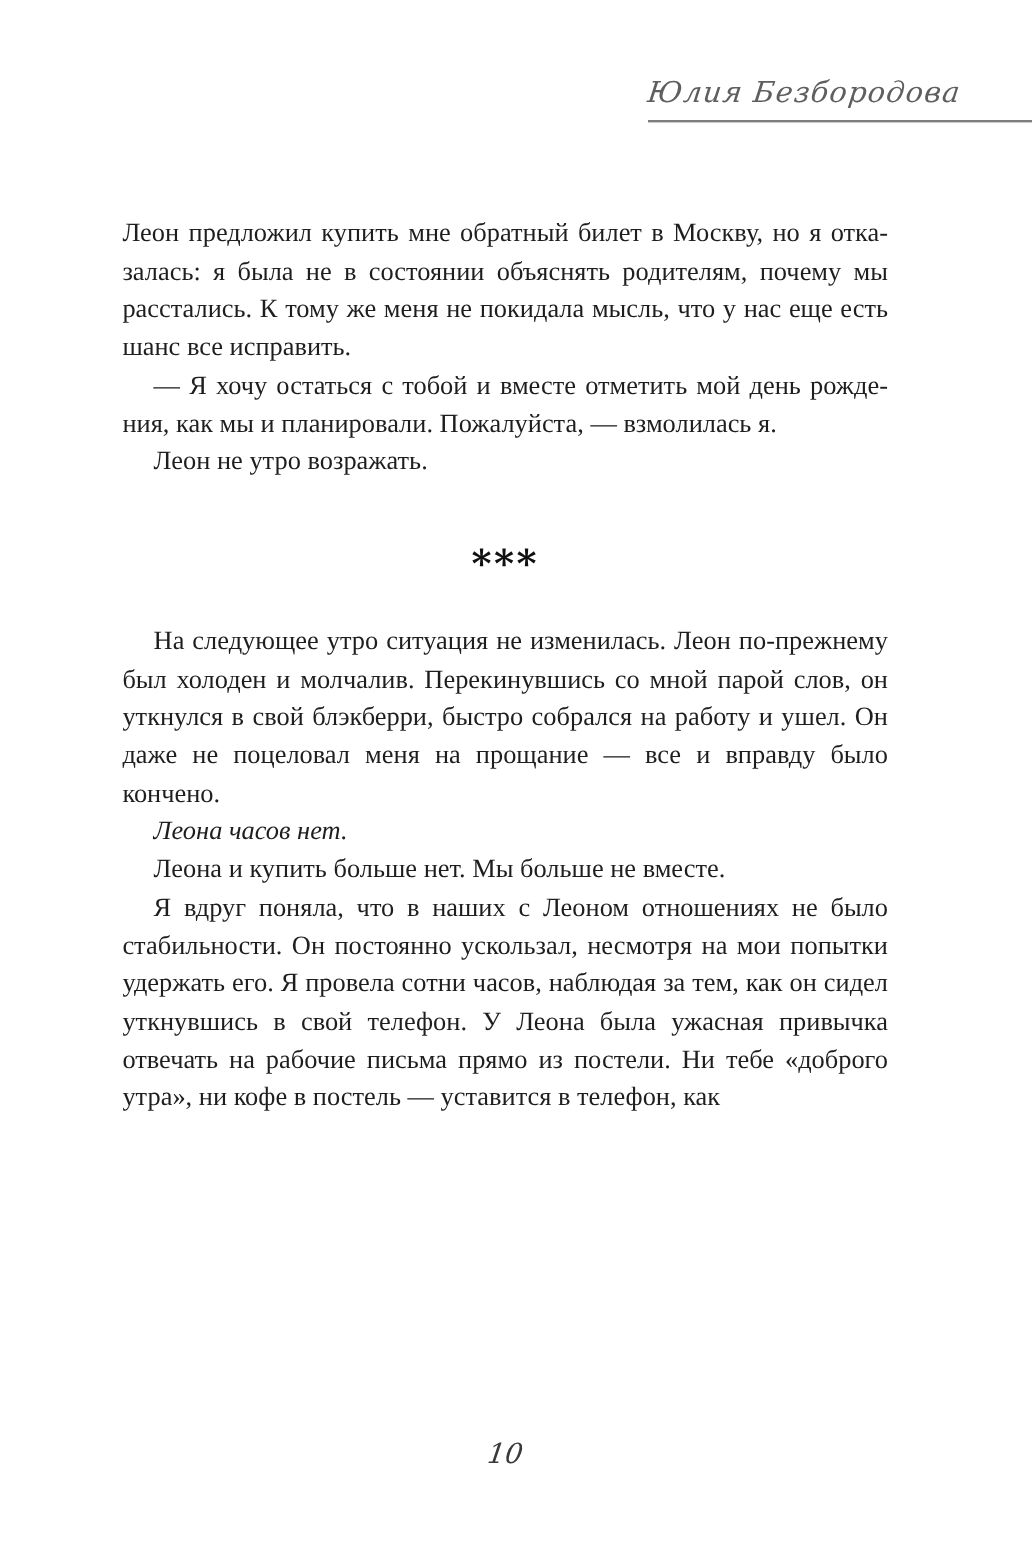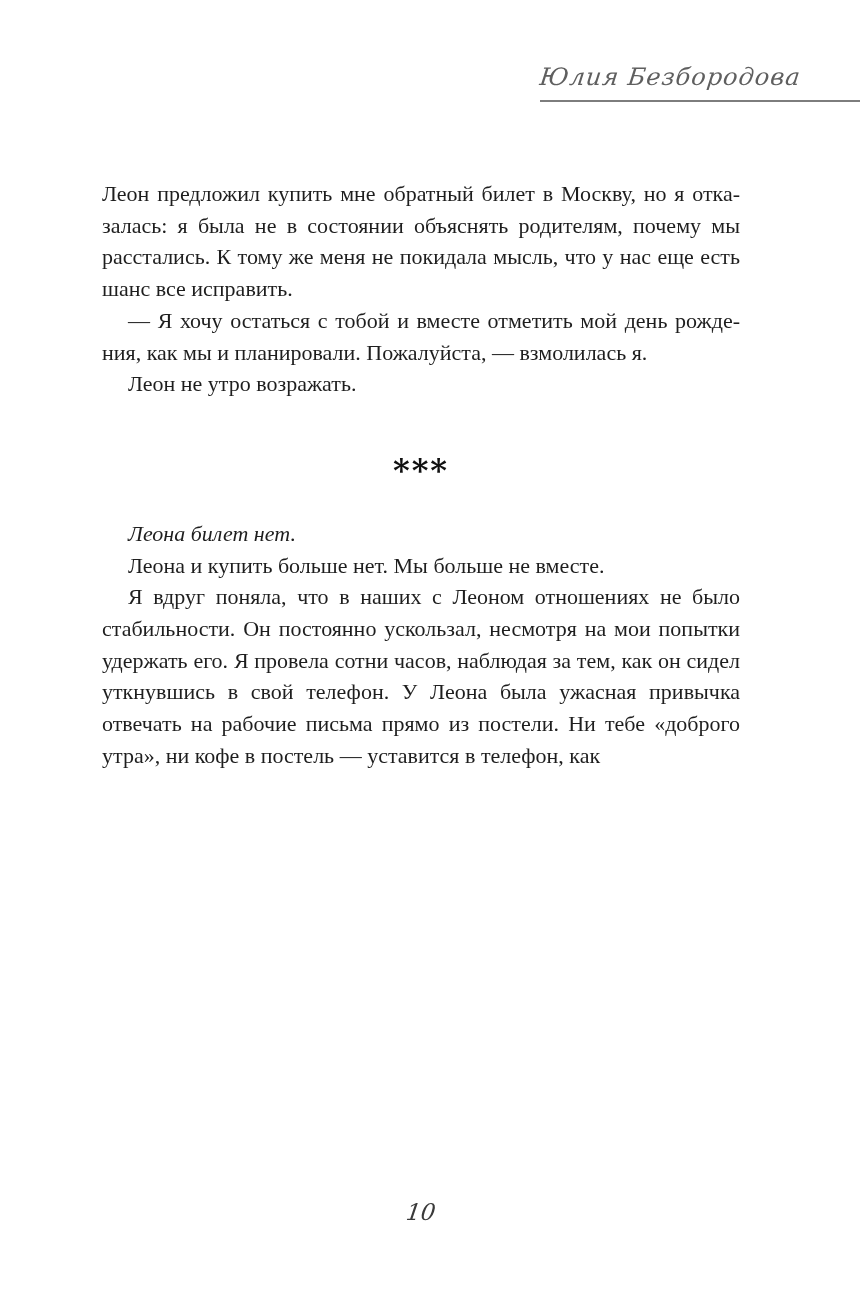--- a/index.html
+++ b/index.html
@@ -80,20 +80,21 @@
 
   <div class="header-rule"></div>
 
   <div class="body-text">
     <p class="no-indent">Леон предложил купить мне обратный билет в Москву, но я отка­залась: я была не в состоянии объяснять родителям, почему мы расстались. К тому же меня не покидала мысль, что у нас еще есть шанс все исправить.</p>
     <p>— Я хочу остаться с тобой и вместе отметить мой день рожде­ния, как мы и планировали. Пожалуйста, — взмолилась я.</p>
     <p>Леон не утро возражать.</p>
 
     <div class="divider">***</div>
 
-    <p class="italic">Леона билет нет.</p>
+    <p>На следующее утро ситуация не изменилась. Леон по-преж­нему был холоден и молчалив. Перекинувшись со мной парой слов, он уткнулся в свой блэкберри, быстро собрался на работу и ушел. Он даже не поцеловал меня на прощание — все и вправду было кончено.</p>
+    <p class="italic">Леона часов нет.</p>
     <p>Леона и купить больше нет. Мы больше не вместе.</p>
     <p>Я вдруг поняла, что в наших с Леоном отношениях не было стабильности. Он постоянно ускользал, несмотря на мои попыт­ки удержать его. Я провела сотни часов, наблюдая за тем, как он сидел уткнувшись в свой телефон. У Леона была ужасная при­вычка отвечать на рабочие письма прямо из постели. Ни тебе «доброго утра», ни кофе в постель — уставится в телефон, как</p>
   </div>
 
   <div class="page-number">10</div>
 
 </div>
 
 </body></html>

